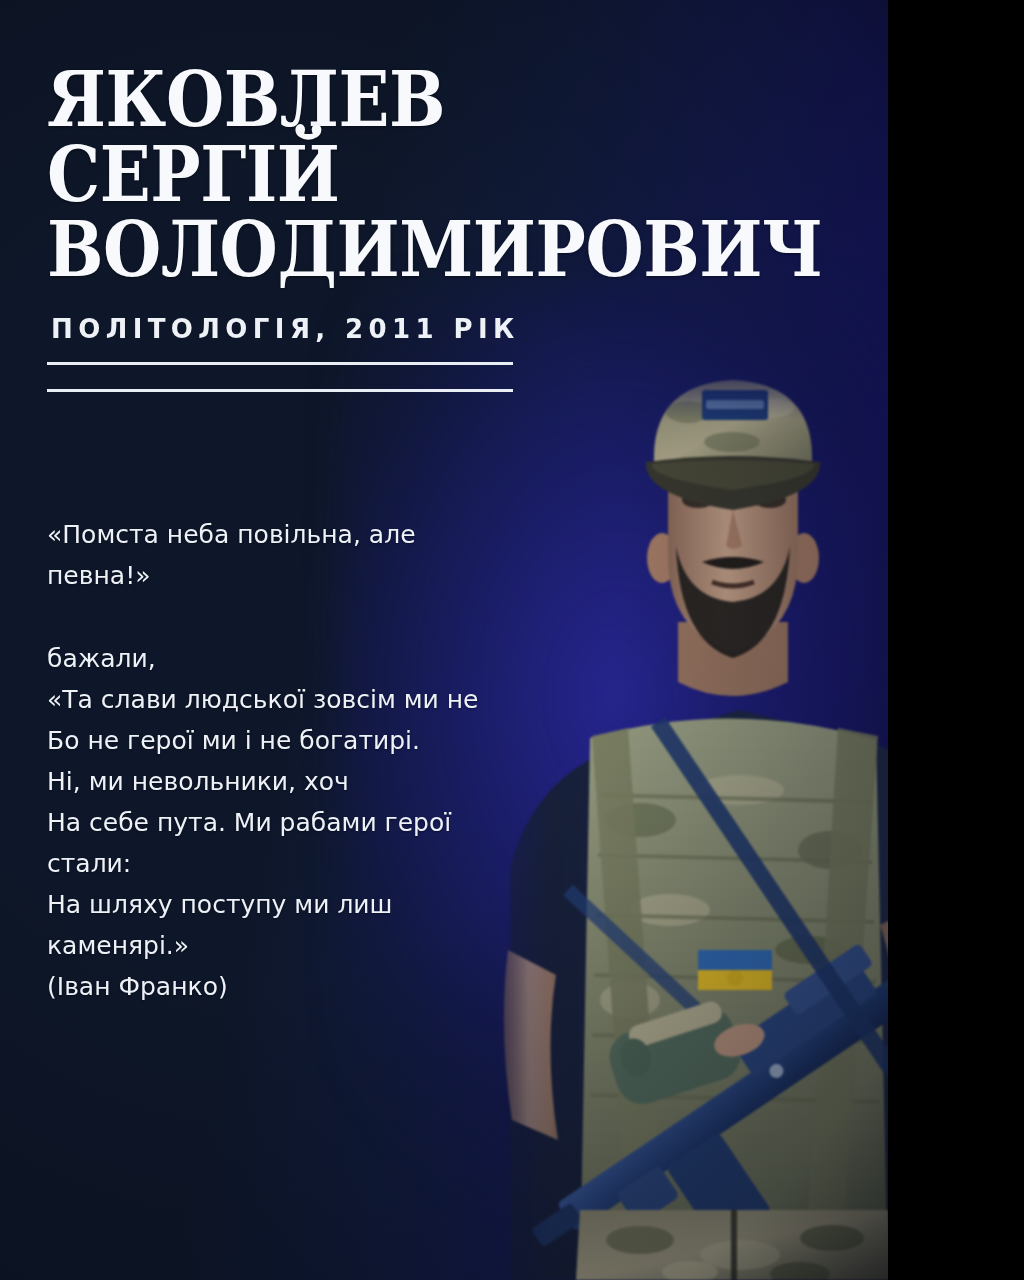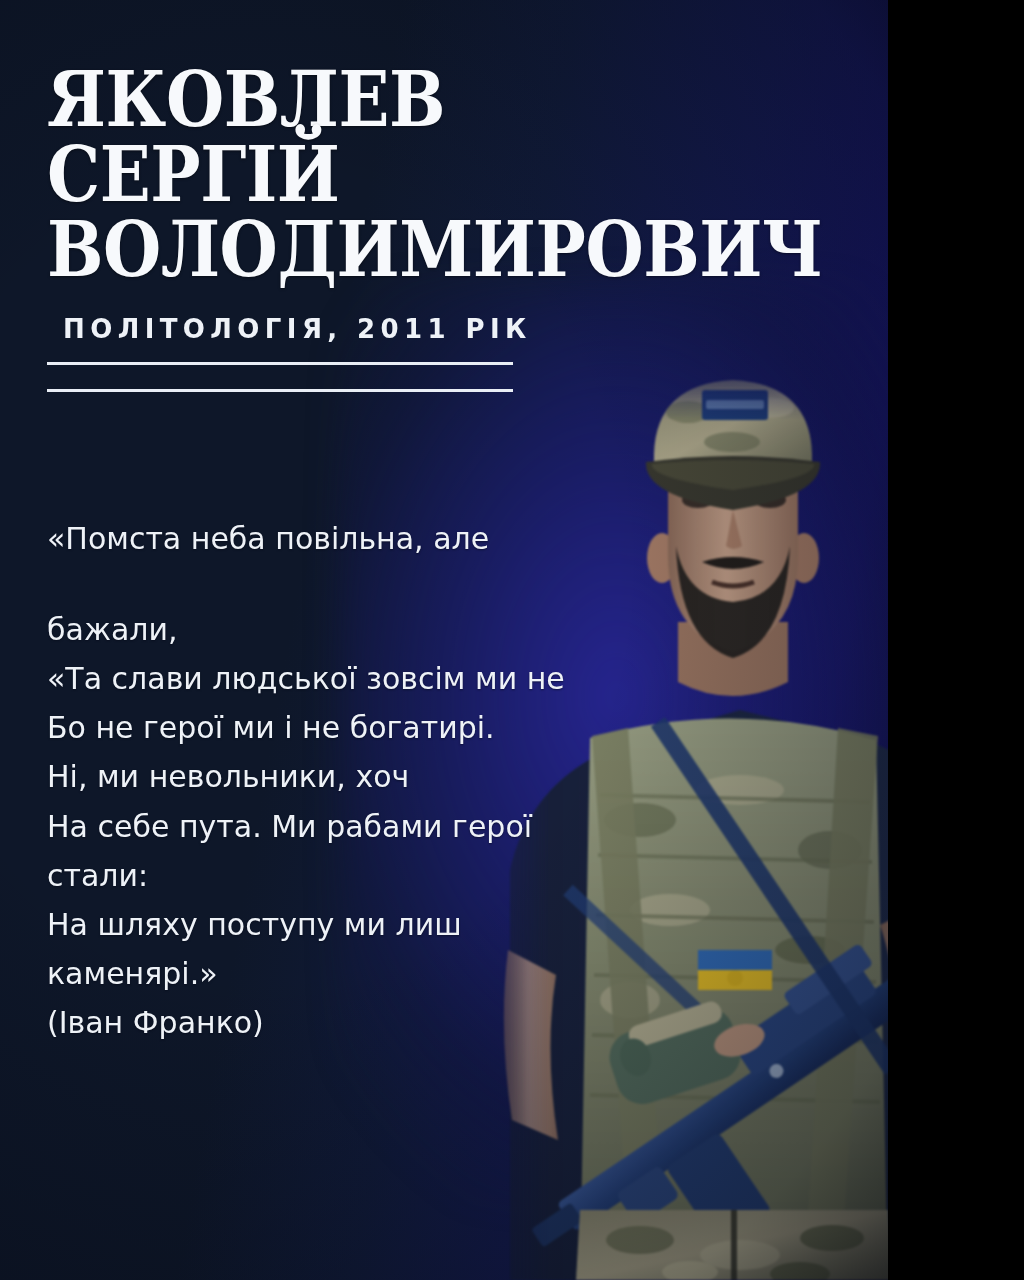--- a/index.html
+++ b/index.html
@@ -90,21 +90,21 @@
     line-height: 0.99;
     letter-spacing: -0.5px;
     color: #f7f9fc;
     width: 700px;
     transform: scaleX(0.88);
     transform-origin: left top;
     text-shadow: 0 1px 3px rgba(0,0,0,0.45);
   }
 
   .subtitle {
-    margin: 26px 0 0 16px;
+    margin: 26px 0 0 4px;
     font-size: 26px;
     font-weight: 700;
     letter-spacing: 5.4px;
     color: #eef2f7;
     white-space: nowrap;
   }
 
   .rule {
     width: 466px;
     height: 3px;
@@ -118,21 +118,21 @@
     margin: 22px 0 0 0;
     font-size: 25px;
     line-height: 1.42;
     color: #eef2f7;
     font-weight: 400;
   }
   .meta div { white-space: nowrap; }
 
   .quote {
     margin: 0;
-    font-size: 30px;
+    font-size: 25px;
     line-height: 1.64;
     color: #eef2f7;
     font-weight: 400;
     text-shadow: 0 1px 2px rgba(6,10,24,0.55);
   }
   .quote-primary { margin-top: 122px; }
   .quote-poem    { margin-top: 42px; }
   .quote div { white-space: nowrap; }
   .attrib { }
 </style>
@@ -296,20 +296,21 @@
 
     <div class="subtitle">ПОЛІТОЛОГІЯ, 2011 РІК</div>
 
     <hr class="rule">
 
 
     <hr class="rule second">
 
     <div class="quote quote-primary">
       <div>«Помста неба повільна, але</div>
+      <div>певна!»</div>
     </div>
 
     <div class="quote quote-poem">
       <div>бажали,</div>
       <div>«Та слави людської зовсім ми не</div>
       <div>Бо не герої ми і не богатирі.</div>
       <div>Ні, ми невольники, хоч</div>
       <div>На себе пута. Ми рабами герої</div>
       <div>стали:</div>
       <div>На шляху поступу ми лиш</div>

